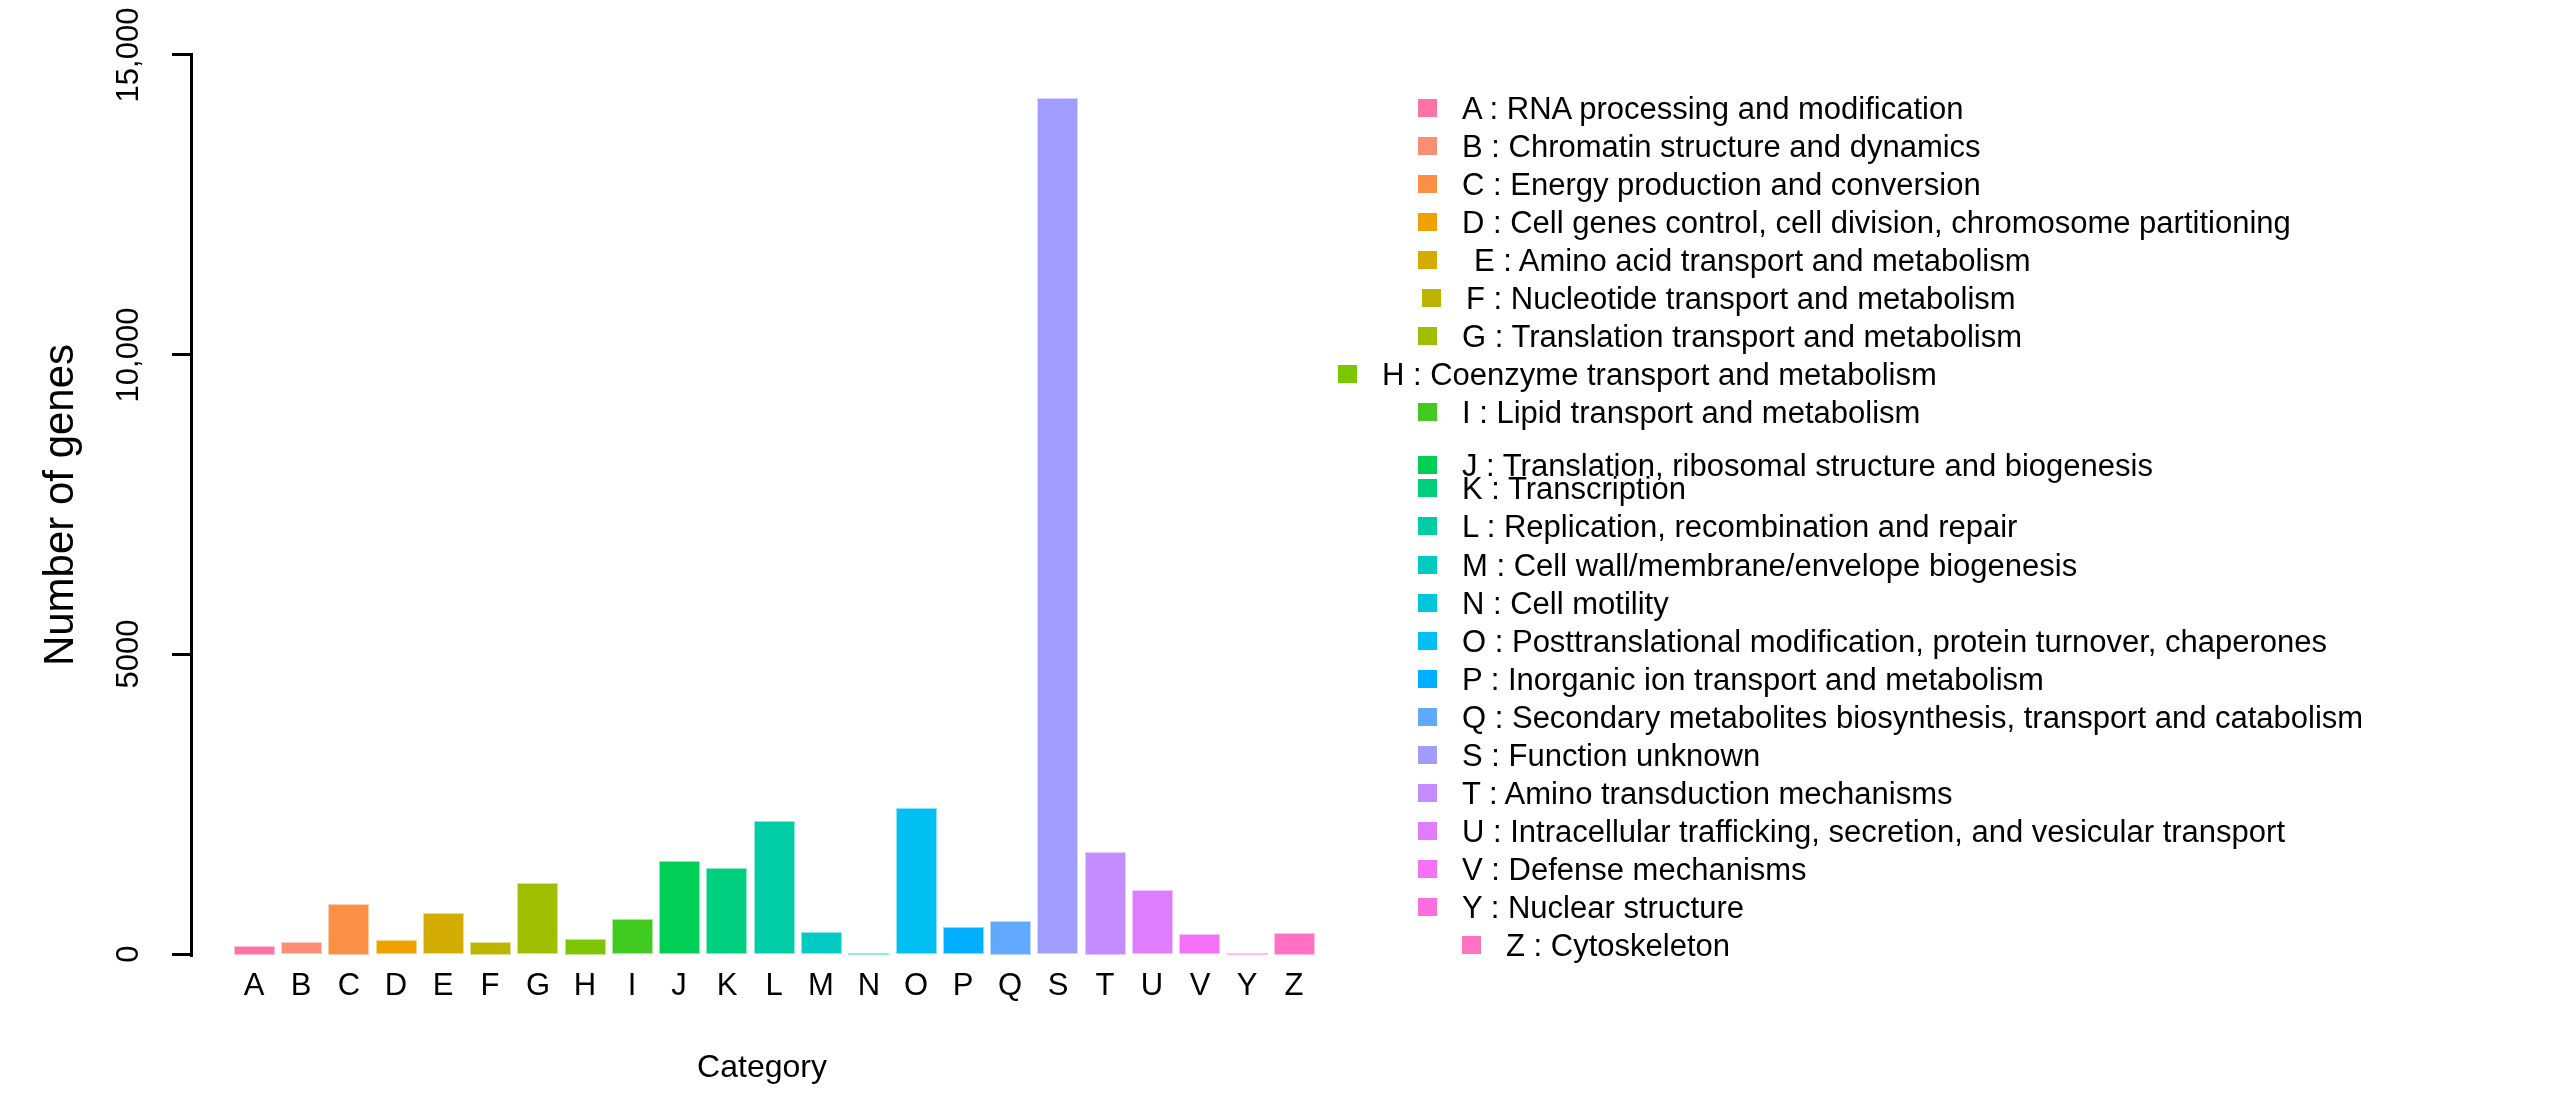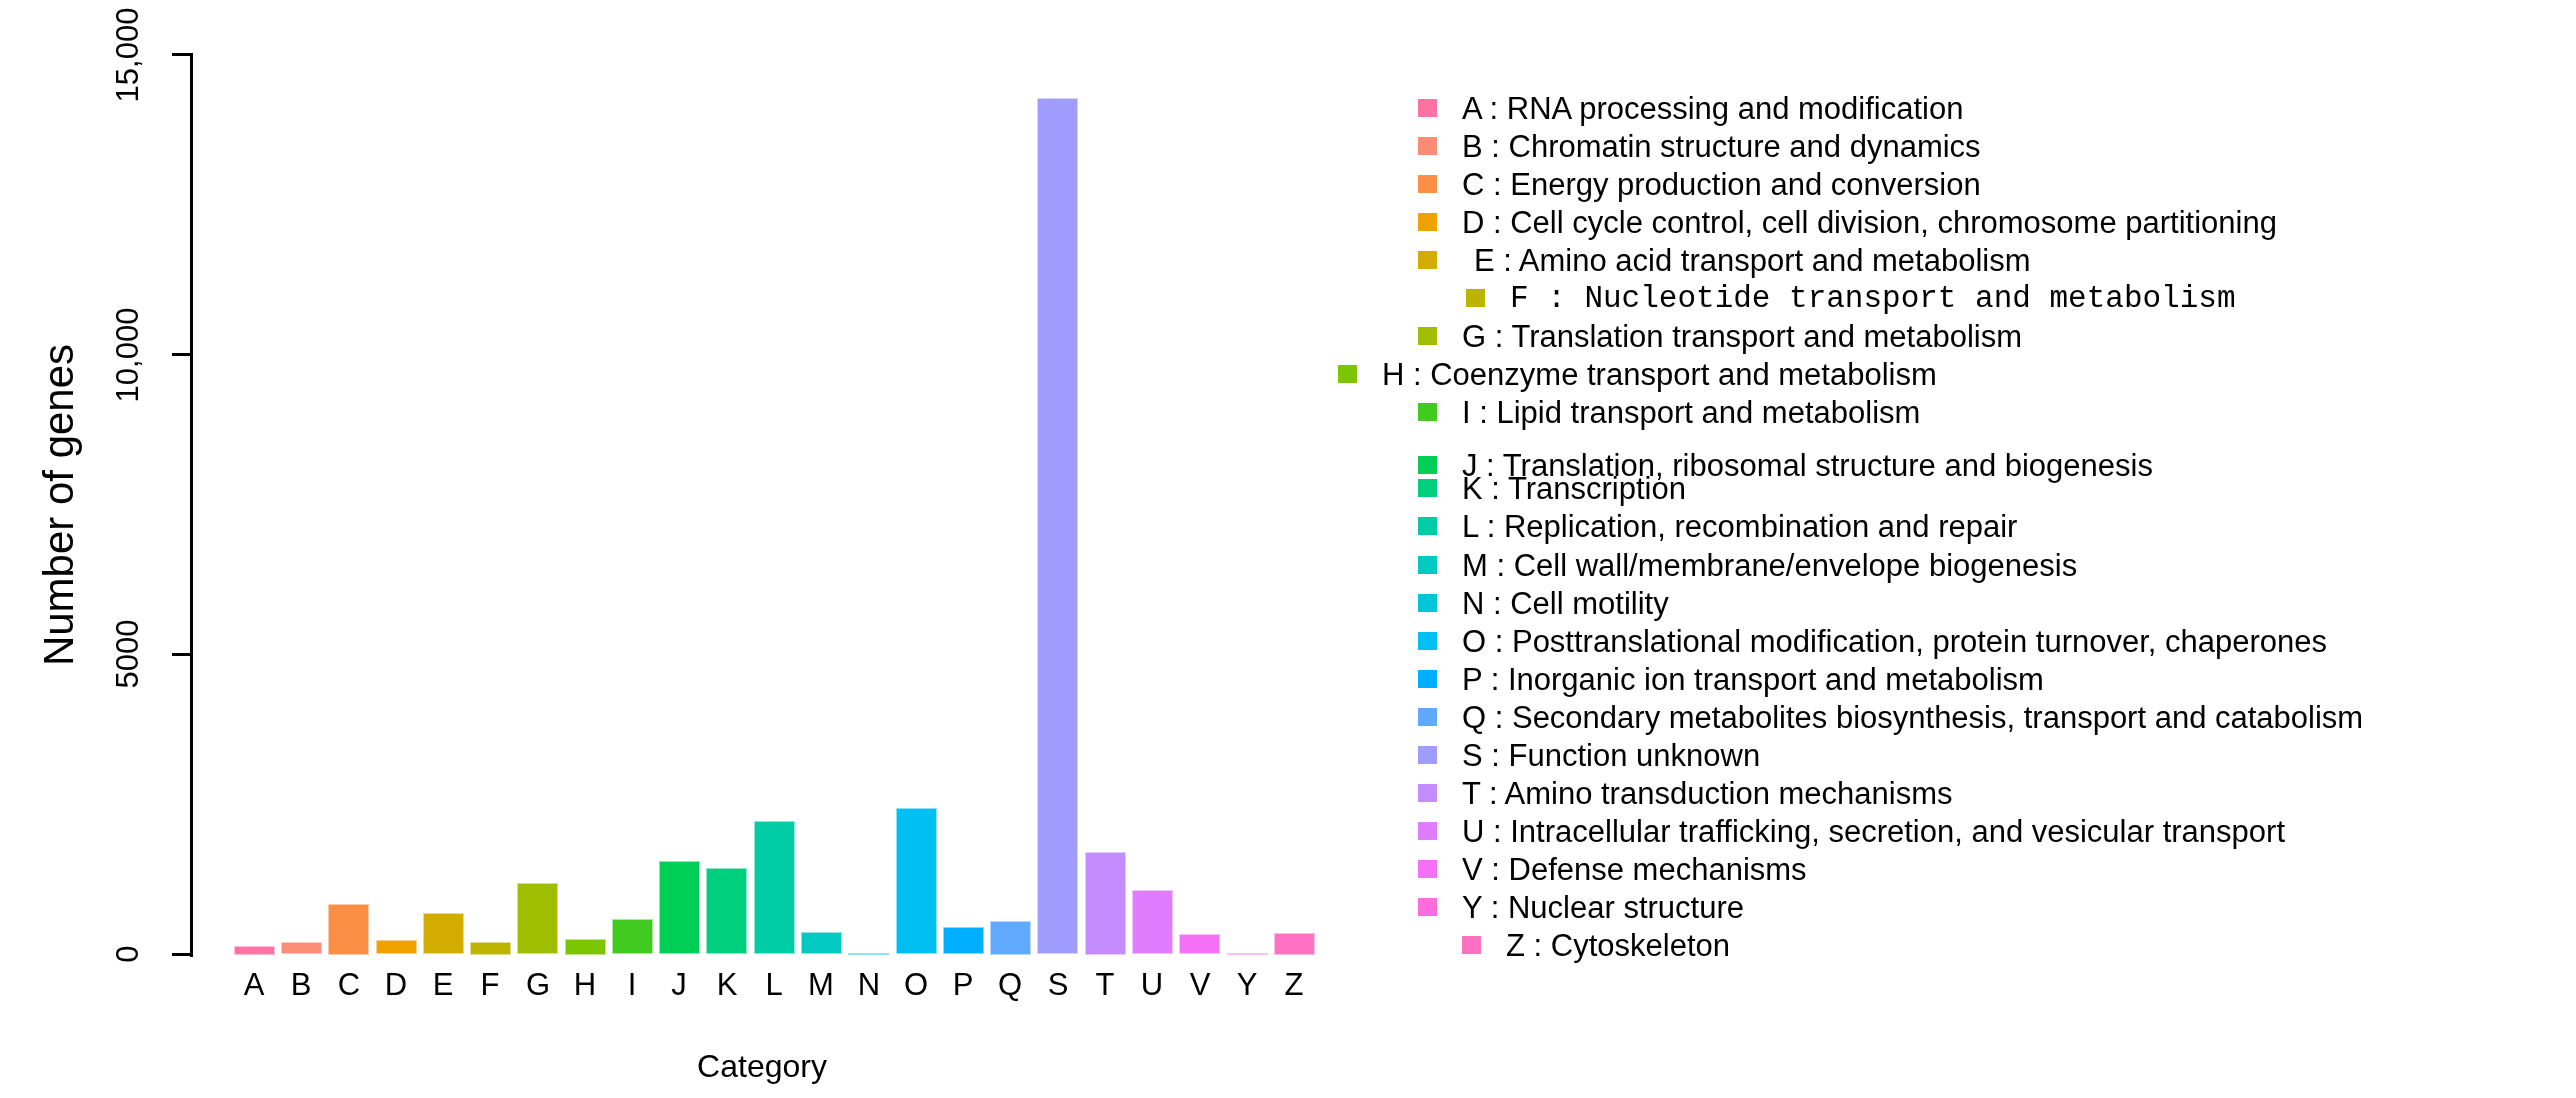--- a/index.html
+++ b/index.html
@@ -149,27 +149,27 @@
       <div class="legend-row" style="left: 1418px; top: 131px;">
         <div class="legend-swatch" style="background: rgb(252, 141, 117);"></div>
         <div class="legend-text">B :  Chromatin structure and dynamics</div>
       </div>
       <div class="legend-row" style="left: 1418px; top: 169px;">
         <div class="legend-swatch" style="background: rgb(251, 143, 67);"></div>
         <div class="legend-text">C :  Energy production and conversion</div>
       </div>
       <div class="legend-row" style="left: 1418px; top: 207px;">
         <div class="legend-swatch" style="background: rgb(239, 161, 0);"></div>
-        <div class="legend-text">D :  Cell cycle control, cell division, chromosome partitioning</div>
+        <div class="legend-text">D :  Cell genes control, cell division, chromosome partitioning</div>
       </div>
       <div class="legend-row" style="left: 1418px; top: 245px; gap: 12px;">
         <div class="legend-swatch" style="background: rgb(211, 172, 0);"></div>
         <div class="legend-text">E :  Amino acid transport and metabolism</div>
       </div>
-      <div class="legend-row" style="left: 1466px; top: 283px; font-family: Liberation Mono, monospace;">
+      <div class="legend-row" style="left: 1422px; top: 283px;">
         <div class="legend-swatch" style="background: rgb(189, 180, 0);"></div>
         <div class="legend-text">F :  Nucleotide transport and metabolism</div>
       </div>
       <div class="legend-row" style="left: 1418px; top: 321px;">
         <div class="legend-swatch" style="background: rgb(159, 190, 0);"></div>
         <div class="legend-text">G :  Translation transport and metabolism</div>
       </div>
       <div class="legend-row" style="left: 1338px; top: 359px;">
         <div class="legend-swatch" style="background: rgb(123, 198, 0);"></div>
         <div class="legend-text">H :  Coenzyme transport and metabolism</div>

